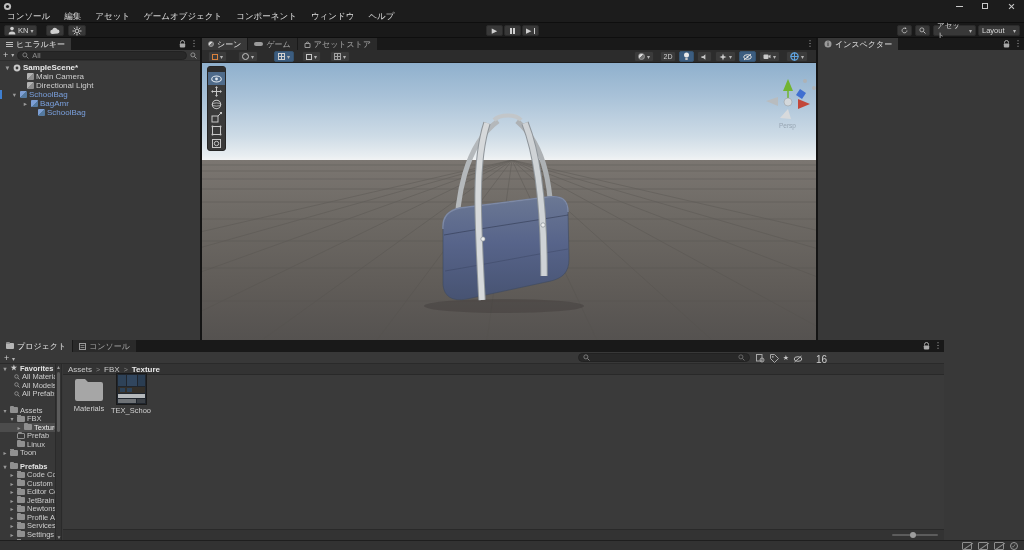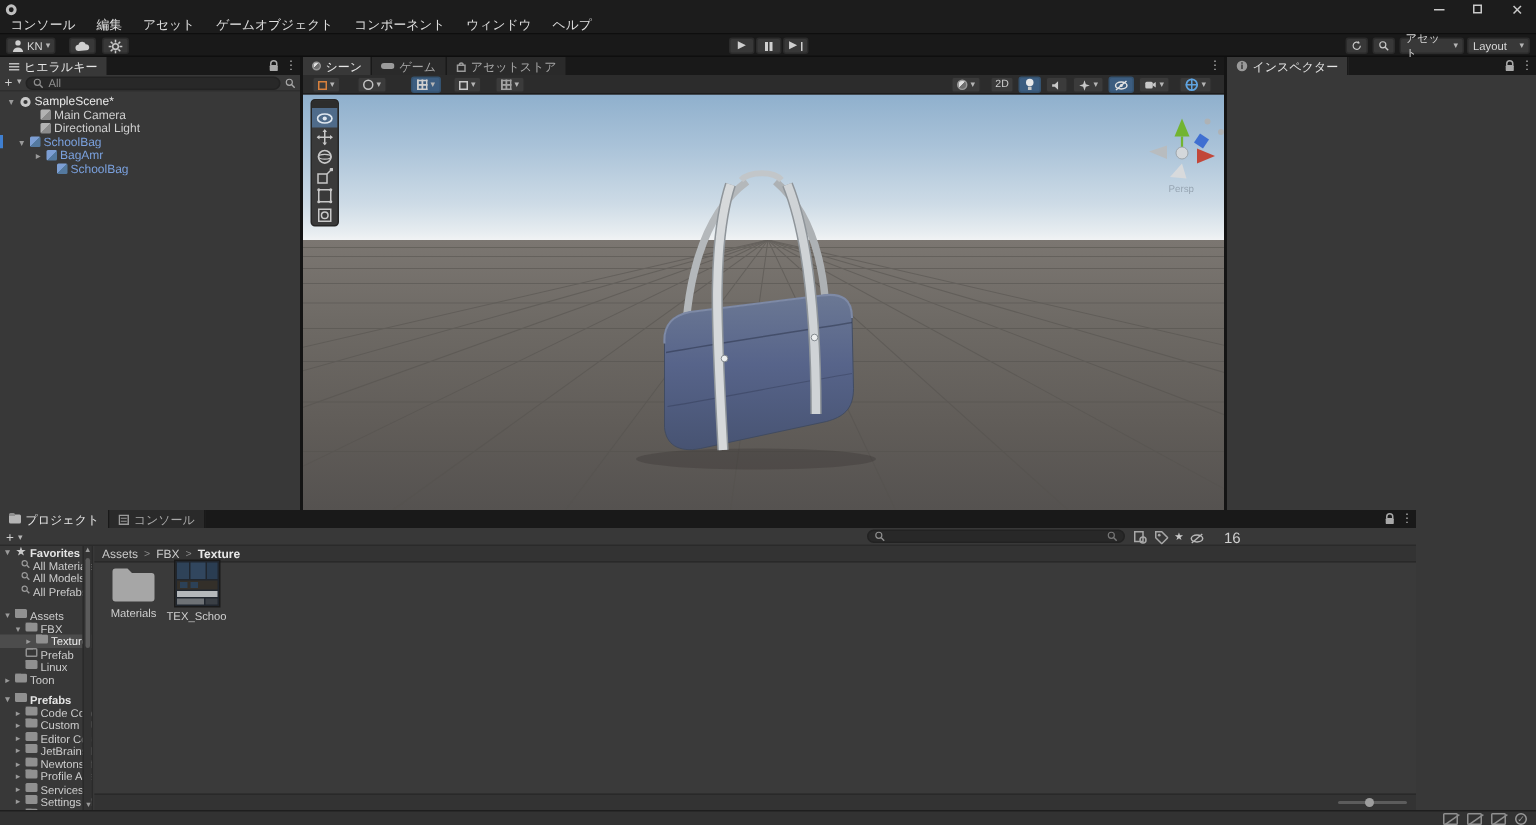--- a/index.html
+++ b/index.html
@@ -38,21 +38,21 @@
   .tab { height:12px; display:flex; align-items:center; gap:3px; padding:0 6px; font-size:8px; color:#a8a8a8; background:#2a2a2a; border-right:1px solid #191919; }
   .tab.active { background:#383838; color:#e6e6e6;align-items:center; }
   .tab-tools { position:absolute; right:2px; top:0; height:12px; display:flex; align-items:center; gap:4px; }
   .kebab { font-size:8px; color:#b9b9b9; line-height:1; }
   .searchpill { height:9px; background:#282828; border:1px solid #222; border-radius:5px; display:flex; align-items:center; gap:3px; padding:0 4px; color:#8f8f8f; font-size:7.5px; }
 
   
   .h-searchrow { height:11px; display:flex; align-items:center; gap:3px; padding:0 3px; border-bottom:1px solid #2e2e2e; }
   .trow { position:relative; height:9px; display:flex; align-items:center; gap:2px; font-size:8px; color:#cfcfcf; white-space:nowrap; overflow:hidden; }
   .trow .fold { width:7px; font-size:6.5px; color:#9a9a9a; text-align:center; flex:none; }
-  .trow.bold { font-weight:normal; color:#e9e9e9; }
+  .trow.bold { font-weight:bold; color:#e9e9e9; }
   .trow.prefab { color:#7aa0dd; }
   .cube { width:7px; height:7px; flex:none; border-radius:1px; background:linear-gradient(135deg,#b3b3b3 0 50%,#8c8c8c 50% 100%); }
   .cube.blue { background:linear-gradient(135deg,#7d9fd4 0 50%,#54799f 50% 100%); }
   .selbar { position:absolute; left:0; top:0; width:2px; height:9px; background:#3f7fd0; }
 
   
   .scene-tb { position:relative; height:13px; background:#2c2c2c; border-bottom:1px solid #1d1d1d; }
   .stb-btn { position:absolute; top:1px; height:11px; background:#3b3b3b; border:1px solid #2d2d2d; border-radius:2px; display:flex; align-items:center; gap:2px; padding:0 3px; font-size:7px; color:#d0d0d0; }
   .stb-btn.on { background:#3c5d80; border-color:#34526f; }
   .ic-sq { width:6px; height:6px; border:1px solid #c8c8c8; } .ic-sq.orange { border-color:#d9813d; }
@@ -71,21 +71,21 @@
   .tools .grip { height:5px; background:#2d2d2d; }
   .toolbtn { height:13px; display:flex; align-items:center; justify-content:center; }
   .toolbtn.on { background:#4f6b8a; }
 
   
   .p-toolbar { position:relative; height:12px; background:#383838; border-bottom:1px solid #2a2a2a; }
   .p-left { position:absolute; left:0; top:24px; width:62px; bottom:0; background:#383838; border-right:1px solid #2a2a2a; overflow:hidden; }
   .p-right { position:absolute; left:63px; top:24px; right:0; bottom:0; background:#3a3a3a; }
   .crumbbar { height:11px; background:#333333; border-bottom:1px solid #292929; display:flex; align-items:center; gap:4px; padding:0 5px; font-size:8px; color:#c9c9c9; }
   .crumb-sep { color:#8e8e8e; font-size:7px; }
-  .ptrow { position:relative; height:8.5px; display:flex; align-items:flex-start; gap:2px; font-size:7.5px; color:#cdcdcd; white-space:nowrap; overflow:hidden; }
+  .ptrow { position:relative; height:8.5px; display:flex; align-items:center; gap:2px; font-size:7.5px; color:#cdcdcd; white-space:nowrap; overflow:hidden; }
   .ptrow .fold { width:6px; font-size:6px; color:#9a9a9a; text-align:center; flex:none; }
   .ptrow.sel { background:#4c4c4c; }
   .mfolder { width:8px; height:6px; flex:none; background:#909090; border-radius:1px; position:relative; }
   .mfolder::before { content:""; position:absolute; left:0; top:-1.5px; width:4px; height:2px; background:#909090; border-radius:1px 1px 0 0; }
   .mfolder.empty { background:transparent; border:1px solid #909090; } .mfolder.empty::before { background:#909090; }
   .magglass { width:7px; height:7px; flex:none; }
   .star { color:#c9c9c9; font-size:7px; width:8px; text-align:center; flex:none; }
   .p-scroll { position:absolute; right:0; top:0; width:6px; bottom:0; background:#333; border-left:1px solid #2a2a2a; font-size:5px; color:#9a9a9a; text-align:center; }
   .p-scroll .thumb { position:absolute; left:1px; top:8px; width:3px; height:60px; background:#5b5b5b; border-radius:2px; }
   .gridcell { position:absolute; width:40px; text-align:center; }

